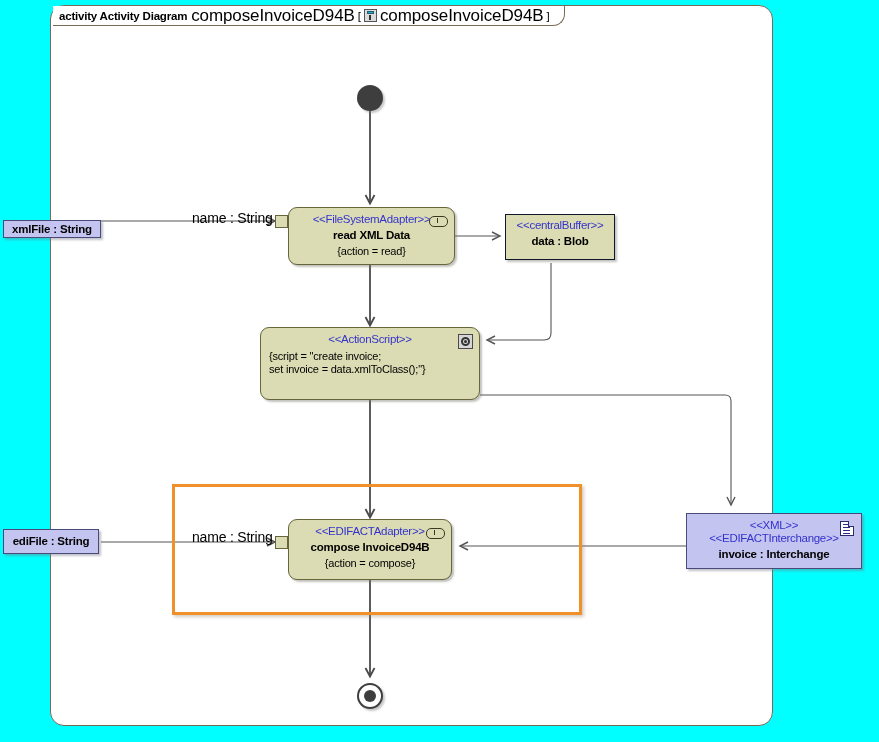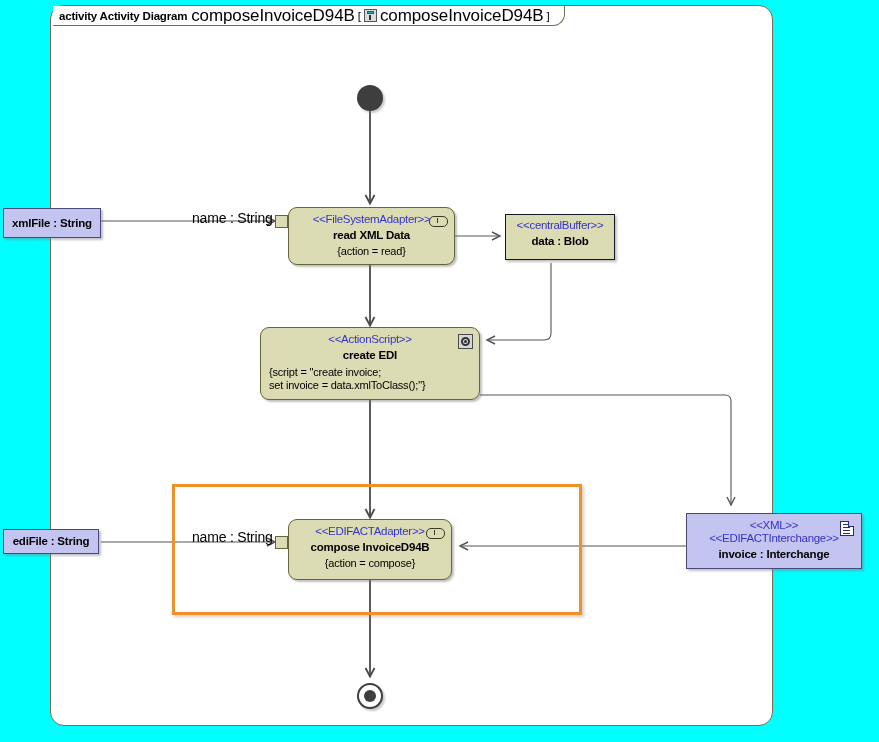--- a/index.html
+++ b/index.html
@@ -349,41 +349,40 @@
   </div>
 
   <div class="objnode" style="left:505px; top:214px; width:110px; height:46px;">
     <div class="stereo">&lt;&lt;centralBuffer&gt;&gt;</div>
     <div class="nodename" style="margin-top:2px;">data : Blob</div>
   </div>
 
   <div class="action" style="left:260px; top:327px; width:220px; height:73px;">
     <div class="script-icon"></div>
     <div class="stereo">&lt;&lt;ActionScript&gt;&gt;</div>
-    <div class="nodename" style="margin-top:2px;">create EDI</div>
     <div class="props left" style="margin-top:4px;">{script = "create invoice;</div>
     <div class="props left">set invoice = data.xmlToClass();"}</div>
   </div>
 
   <div class="inpin" style="left:275px; top:536px;"></div>
   <div class="action" style="left:288px; top:519px; width:164px; height:61px;">
     <div class="pin-icon"></div>
     <div class="stereo">&lt;&lt;EDIFACTAdapter&gt;&gt;</div>
     <div class="nodename" style="margin-top:2px;">compose InvoiceD94B</div>
     <div class="props" style="margin-top:3px;">{action = compose}</div>
   </div>
 
   <div class="xmlnode" style="left:686px; top:513px; width:176px; height:56px;">
     <div class="doc-icon"></div>
     <div class="stereo">&lt;&lt;XML&gt;&gt;</div>
     <div class="stereo">&lt;&lt;EDIFACTInterchange&gt;&gt;</div>
     <div class="nodename" style="margin-top:2px;">invoice : Interchange</div>
   </div>
 
-  <div class="param" style="left:3px; top:208px; width:98px; height:30px;">
+  <div class="param" style="left:3px; top:220px; width:98px; height:18px;">
     <div class="nodename">xmlFile : String</div>
   </div>
 
   <div class="param" style="left:3px; top:529px; width:96px; height:25px;">
     <div class="nodename">ediFile : String</div>
   </div>
 
   <div class="endnode" style="left:357px; top:683px;"></div>
 
 </div>

